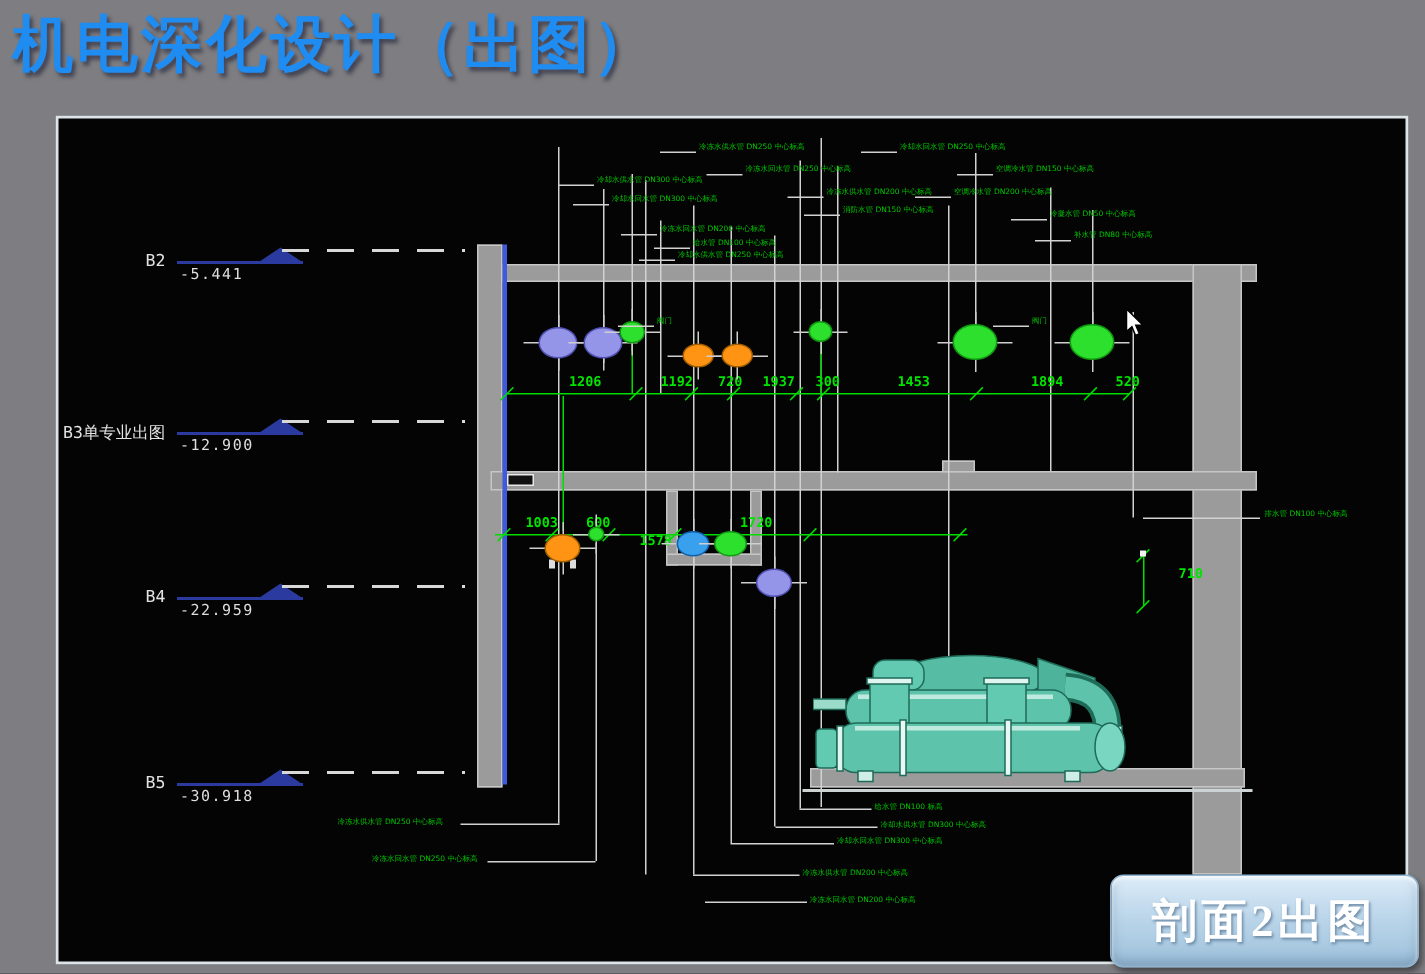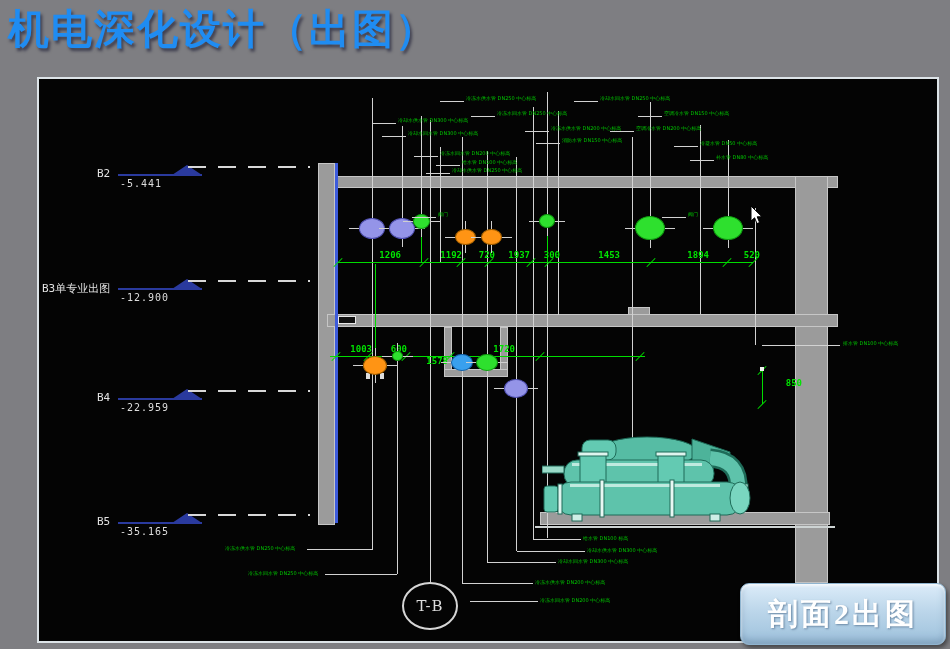--- a/index.html
+++ b/index.html
@@ -77,21 +77,21 @@
           <div class="lvl-elev" style="left: 120px; top: 292px;">-12.900</div>
           <div class="lvl-name" style="left: 97px; top: 391px;">B4</div>
           <div class="lvl-line" style="left: 118px; top: 398px; width: 84px;"></div>
           <div class="lvl-tri" style="left: 172px; top: 389px;"></div>
           <div class="lvl-dash" style="left: 188px; top: 390px;"></div>
           <div class="lvl-elev" style="left: 120px; top: 402px;">-22.959</div>
           <div class="lvl-name" style="left: 97px; top: 515px;">B5</div>
           <div class="lvl-line" style="left: 118px; top: 522px; width: 84px;"></div>
           <div class="lvl-tri" style="left: 172px; top: 513px;"></div>
           <div class="lvl-dash" style="left: 188px; top: 514px;"></div>
-          <div class="lvl-elev" style="left: 120px; top: 526px;">-35.165</div>
+          <div class="lvl-elev" style="left: 120px; top: 526px;">-30.918</div>
           <div class="vline" style="left: 372px; top: 98px; width: 1px; height: 451px;"></div>
           <div class="vline" style="left: 402px; top: 126px; width: 1px; height: 116px;"></div>
           <div class="vline" style="left: 421px; top: 116px; width: 1px; height: 118px;"></div>
           <div class="vline" style="left: 430px; top: 120px; width: 1px; height: 463px;"></div>
           <div class="vline" style="left: 440px; top: 147px; width: 1px; height: 115px;"></div>
           <div class="vline" style="left: 462px; top: 137px; width: 1px; height: 446px;"></div>
           <div class="vline" style="left: 487px; top: 151px; width: 1px; height: 411px;"></div>
           <div class="vline" style="left: 516px; top: 157px; width: 1px; height: 394px;"></div>
           <div class="vline" style="left: 533px; top: 107px; width: 1px; height: 432px;"></div>
           <div class="vline" style="left: 547px; top: 92px; width: 1px; height: 446px;"></div>
@@ -138,21 +138,21 @@
           <div class="dimlabel" style="left: 352px; top: 344px;">1003</div>
           <div class="dimlabel" style="left: 387px; top: 344px;">600</div>
           <div class="dimlabel" style="left: 428px; top: 344px; margin-top: 12px;">1578</div>
           <div class="dimlabel" style="left: 495px; top: 344px;">1720</div>
           <div class="gvline" style="left: 375px; top: 264px; width: 1px; height: 90px;"></div>
           <div class="gvline" style="left: 421px; top: 232px; width: 1px; height: 30px;"></div>
           <div class="gvline" style="left: 547px; top: 230px; width: 1px; height: 32px;"></div>
           <div class="gvline" style="left: 762px; top: 370px; width: 1px; height: 34px;"></div>
           <div class="tick" style="left: 756px; top: 370px;"></div>
           <div class="tick" style="left: 756px; top: 404px;"></div>
-          <div class="dimlabel" style="left: 782px; top: 378px;">850</div>
+          <div class="dimlabel" style="left: 782px; top: 378px;">710</div>
           <div class="dot" style="left: 760px; top: 367px;"></div>
           <div class="hline" style="left: 349px; top: 228px; width: 46px; height: 1px; background: rgb(207, 207, 207);"></div>
           <div class="vline" style="left: 372px; top: 209.5px; width: 1px; height: 37px; background: rgb(207, 207, 207);"></div>
           <div class="pipe" style="left: 359px; top: 217.5px; width: 26px; height: 21px; background: rgb(148, 148, 232); border: 1px solid rgb(80, 80, 178);"></div>
           <div class="hline" style="left: 379px; top: 228px; width: 46px; height: 1px; background: rgb(207, 207, 207);"></div>
           <div class="vline" style="left: 402px; top: 209.5px; width: 1px; height: 37px; background: rgb(207, 207, 207);"></div>
           <div class="pipe" style="left: 389px; top: 217.5px; width: 26px; height: 21px; background: rgb(148, 148, 232); border: 1px solid rgb(80, 80, 178);"></div>
           <div class="hline" style="left: 402.5px; top: 221px; width: 37px; height: 1px; background: rgb(207, 207, 207);"></div>
           <div class="vline" style="left: 421px; top: 205.5px; width: 1px; height: 31px; background: rgb(207, 207, 207);"></div>
           <div class="pipe" style="left: 412.5px; top: 213.5px; width: 17px; height: 15px; background: rgb(46, 224, 46); border: 1px solid rgb(15, 154, 15);"></div>
@@ -254,23 +254,20 @@
         <ellipse cx="198" cy="72" rx="10" ry="16" fill="#79d6c0" stroke="#1e6b58"></ellipse>
         <rect x="2" y="60" width="14" height="26" rx="3" fill="#63cab2" stroke="#1e6b58"></rect>
         <rect x="16" y="58" width="4" height="30" fill="#dff5ef" stroke="#1e6b58"></rect>
         <rect x="28" y="58" width="150" height="3" fill="#bfeadf"></rect>
         <rect x="58" y="54" width="4" height="37" fill="#e8f8f4" stroke="#1e6b58"></rect>
         <rect x="128" y="54" width="4" height="37" fill="#e8f8f4" stroke="#1e6b58"></rect>
         <rect x="30" y="88" width="10" height="7" fill="#cfeee6" stroke="#1e6b58"></rect>
         <rect x="168" y="88" width="10" height="7" fill="#cfeee6" stroke="#1e6b58"></rect>
       </svg>
 
-      <div class="tb">
-        <span>T-B</span>
-      </div>
 
       <svg id="cursor" width="14" height="20" viewBox="0 0 14 20">
         <path d="M1,1 L1,16 L4.6,12.8 L7,18.6 L9.6,17.5 L7.2,11.8 L12,11.8 Z" fill="#ffffff" stroke="#000000" stroke-width="1"></path>
       </svg>
     </div>
   </div>
 
   <div class="bigbtn">
     <span>剖面2出图</span>
   </div>

